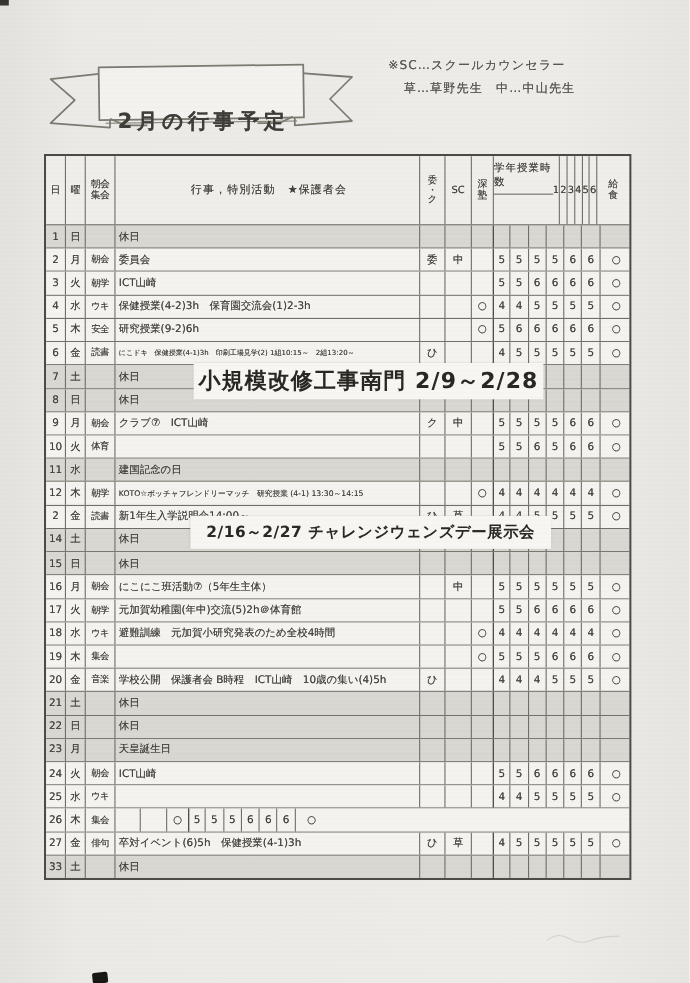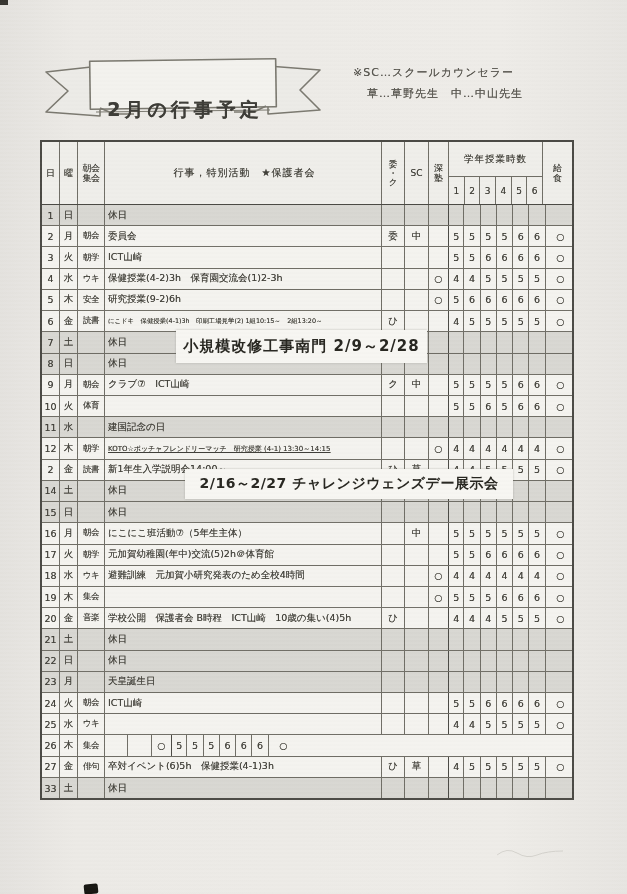--- a/index.html
+++ b/index.html
@@ -21,21 +21,21 @@
   .txt{ text-shadow:0 0 .6px rgba(70,68,58,.75); }
 
   
   .banner{position:absolute;left:38px;top:54px;width:290px;height:74px;}
   .banner svg{position:absolute;inset:0;}
   .banner-title{position:absolute;left:58px;top:12px;width:178px;height:40px;
       display:flex;align-items:center;justify-content:center;
       font-size:19px;font-weight:bold;letter-spacing:4px;color:#3c3b36;margin-top:24px;}
 
   
-  .notes{position:absolute;left:353px;top:62px;width:240px;font-size:11px;color:#57554f;
+  .notes{position:absolute;left:353px;top:49px;width:240px;font-size:11px;color:#57554f;
       letter-spacing:1px;line-height:21px;}
   .notes .n2{padding-left:14px;}
 
   
   .tbl{position:absolute;left:40px;top:140px;width:534px;height:660px;
        border:2px solid var(--line-dark);box-sizing:border-box;background:var(--cell);
        display:flex;flex-direction:column;}
   .thead{display:flex;height:62px;border-bottom:1.5px solid var(--line-dark);background:var(--head);}
   .tbody{display:flex;flex-direction:column;flex:1;}
 
@@ -49,38 +49,38 @@
   .ev{width:277px;justify-content:flex-start;padding-left:3px;white-space:nowrap;}
   .kc{width:23px;}
   .sc{width:24px;}
   .jk{width:20px;}
   .hr{width:16.3px;}
   .ln{width:29px;}
   .hr.first{border-left:1px solid var(--line-dark);margin-left:-1px;}
 
   .hcell{flex-direction:column;line-height:10px;font-size:9px;text-align:center;}
   .hev{font-size:10px;letter-spacing:1px;}
-  .hours-block{width:98px;display:flex;flex-direction:column;border-right:1px solid var(--line);}
+  .hours-block{width:98px;display:flex;border-right:1px solid var(--line);}
   .hours-title{height:34px;display:flex;align-items:center;justify-content:center;
       font-size:9.5px;letter-spacing:1px;border-bottom:1px solid var(--line);}
   .grade-row{display:flex;flex:1;}
   .grade-row .c{flex:1;width:auto;font-size:9px;}
 
   .row{display:flex;flex:1;border-bottom:1px solid var(--line);background:var(--cell);}
   .row:last-child{border-bottom:none;}
   .row.holiday{background:var(--cell-holiday);}
-  .row .ev.s{font-size:7px;text-decoration:underline;}
+  .row .ev.s{font-size:7px;}
   .row .ev.xs{font-size:6.4px;}
 
   
   .overlay{position:absolute;background:#f7f6f2;display:flex;align-items:center;justify-content:center;
       font-weight:bold;color:#26251f;box-shadow:0 0 2px rgba(90,88,80,.35);
       white-space:nowrap;}
-  .ov1{left:176px;top:330px;width:251px;height:33px;font-size:15px;letter-spacing:1px;}
-  .ov2{left:185px;top:469px;width:328px;height:30px;font-size:14px;letter-spacing:.5px;}
+  .ov1{left:176px;top:330px;width:318px;height:33px;font-size:20px;letter-spacing:1px;}
+  .ov2{left:173px;top:469px;width:328px;height:30px;font-size:14px;letter-spacing:.5px;}
 
   
   .blot{position:absolute;background:#161511;}
   .blot1{left:84px;top:884px;width:14px;height:10px;border-radius:2px;transform:rotate(-6deg);}
   .blot2{left:0;top:0;width:8px;height:5px;opacity:.85;}
   .squiggle{position:absolute;left:495px;top:845px;width:70px;height:16px;opacity:.25;}
 </style>
 </head>
 <body>
 

